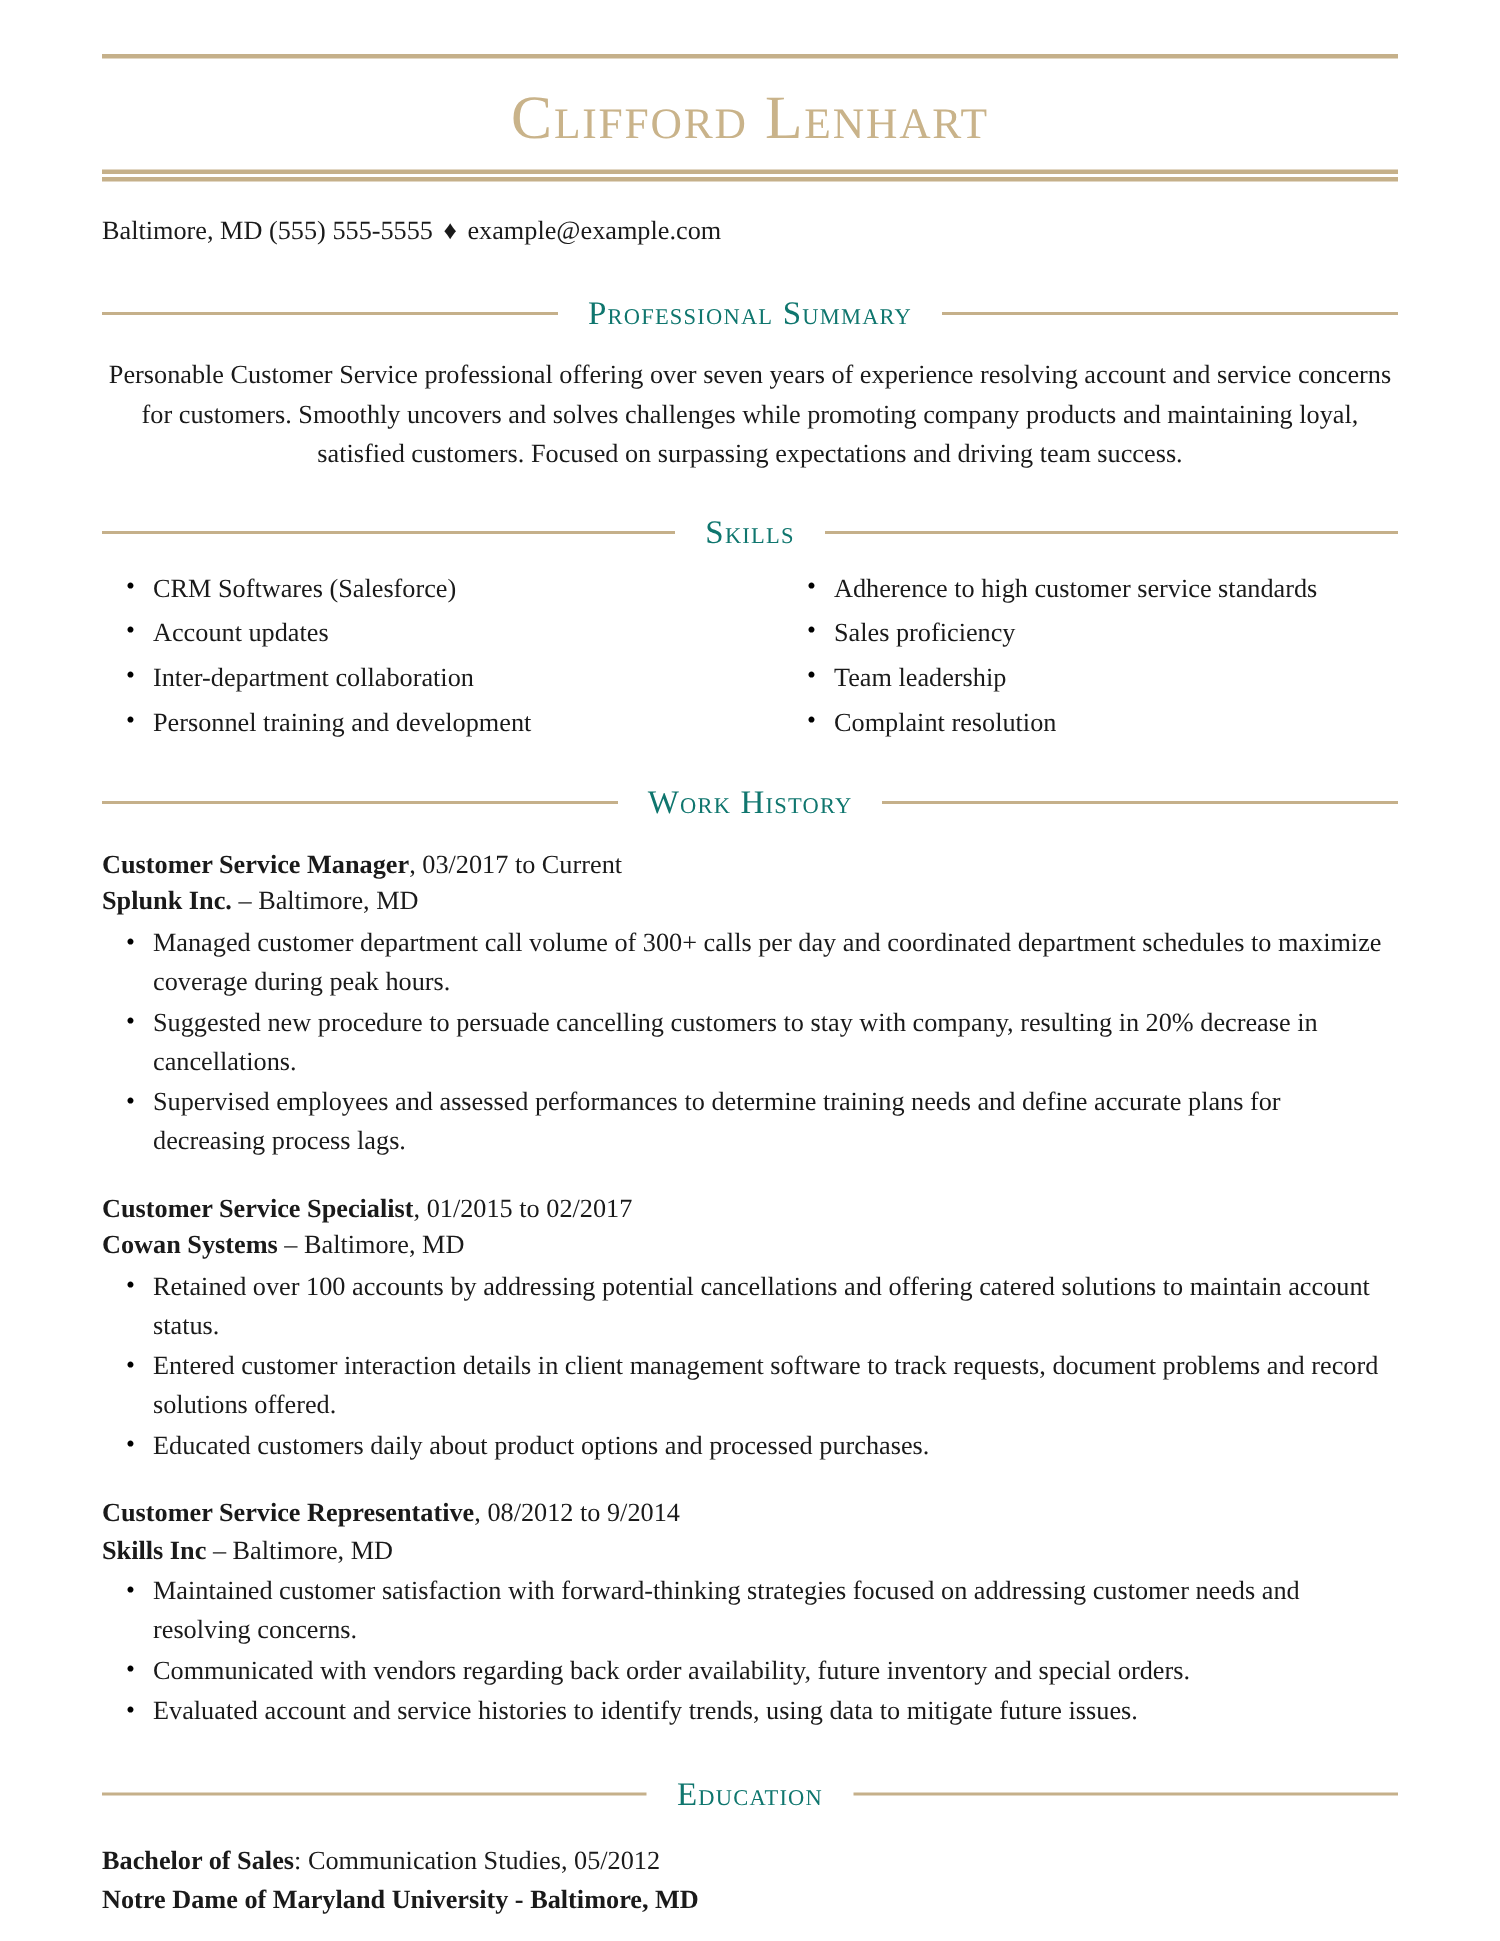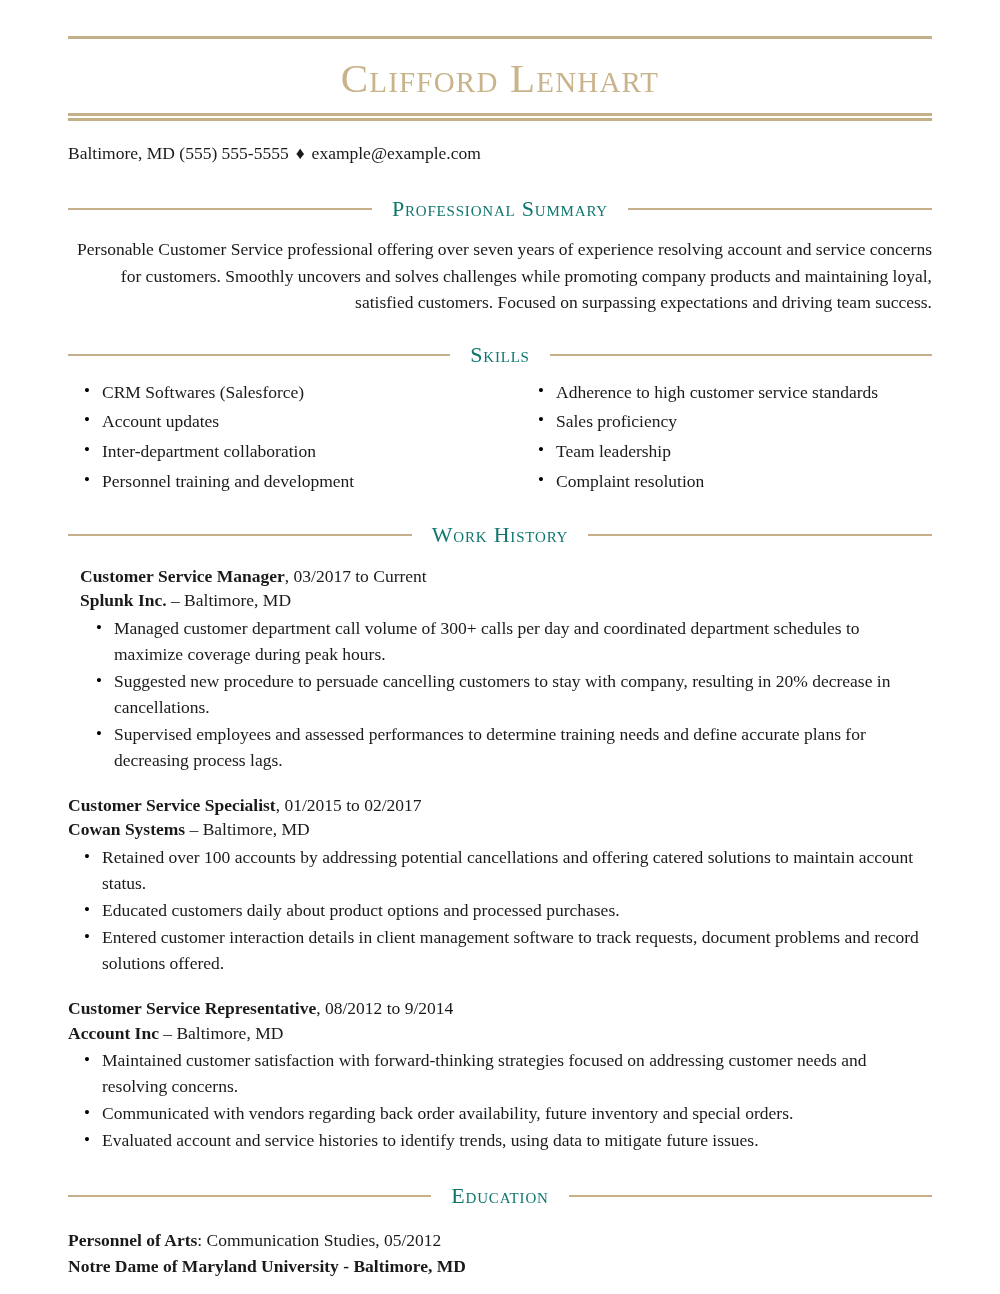--- a/index.html
+++ b/index.html
@@ -84,21 +84,21 @@
     letter-spacing: 0.8px;
     padding: 0 20px;
     white-space: nowrap;
     line-height: 1;
   }
 
   
   .summary {
     font-size: 17.5px;
     line-height: 1.52;
-    text-align: right;
+    text-align: center;
     padding-top: 16px;
   }
 
   .skills-wrap {
     display: flex;
     padding-top: 14px;
   }
   .skills-col {
     width: 50%;
     box-sizing: border-box;
@@ -165,21 +165,21 @@
   .edu-line {
     font-size: 17.5px;
     line-height: 1.48;
   }
   .edu-line .b { font-weight: bold; }
 
   .sec-gap-summary { padding-top: 34px; }
   .sec-gap-skills  { padding-top: 28px; }
   .sec-gap-work    { padding-top: 25px; }
   .sec-gap-edu     { padding-top: 30px; }
-  .work-first      { padding-top: 18px; margin-left: 12px; }
+  .work-first      { padding-top: 18px; }
   .edu-first       { padding-top: 21px; }
 </style>
 </head>
 <body>
 
 <div class="page">
 
   <div class="top-rule"></div>
 
   <div class="name">Clifford Lenhart</div>
@@ -252,49 +252,49 @@
 
     <div class="job">
       <div class="job-line">
         <span class="b">Customer Service Specialist</span><span>, 01/2015 to 02/2017</span>
       </div>
       <div class="job-line">
         <span class="b">Cowan Systems</span><span> – Baltimore, MD</span>
       </div>
       <ul class="job-bullets">
         <li>Retained over 100 accounts by addressing potential cancellations and offering catered solutions to maintain account status.</li>
+        <li>Entered customer interaction details in client management software to track requests, document problems and record solutions offered.</li>
         <li>Educated customers daily about product options and processed purchases.</li>
-        <li>Entered customer interaction details in client management software to track requests, document problems and record solutions offered.</li>
       </ul>
     </div>
 
     <div class="job">
       <div class="job-line">
         <span class="b">Customer Service Representative</span><span>, 08/2012 to 9/2014</span>
       </div>
       <div class="job-line">
-        <span class="b">Account Inc</span><span> – Baltimore, MD</span>
+        <span class="b">Skills Inc</span><span> – Baltimore, MD</span>
       </div>
       <ul class="job-bullets">
         <li>Maintained customer satisfaction with forward-thinking strategies focused on addressing customer needs and resolving concerns.</li>
         <li>Communicated with vendors regarding back order availability, future inventory and special orders.</li>
         <li>Evaluated account and service histories to identify trends, using data to mitigate future issues.</li>
       </ul>
     </div>
   </div>
 
   <div class="sec-gap-edu">
     <div class="section-head">
       <div class="line"></div>
       <div class="title">Education</div>
       <div class="line"></div>
     </div>
     <div class="edu-first">
       <div class="edu-line">
-        <span class="b">Personnel of Arts</span><span>: Communication Studies, 05/2012</span>
+        <span class="b">Bachelor of Sales</span><span>: Communication Studies, 05/2012</span>
       </div>
       <div class="edu-line">
         <span class="b">Notre Dame of Maryland University - Baltimore, MD</span>
       </div>
     </div>
   </div>
 
 </div>
 
 </body></html>

